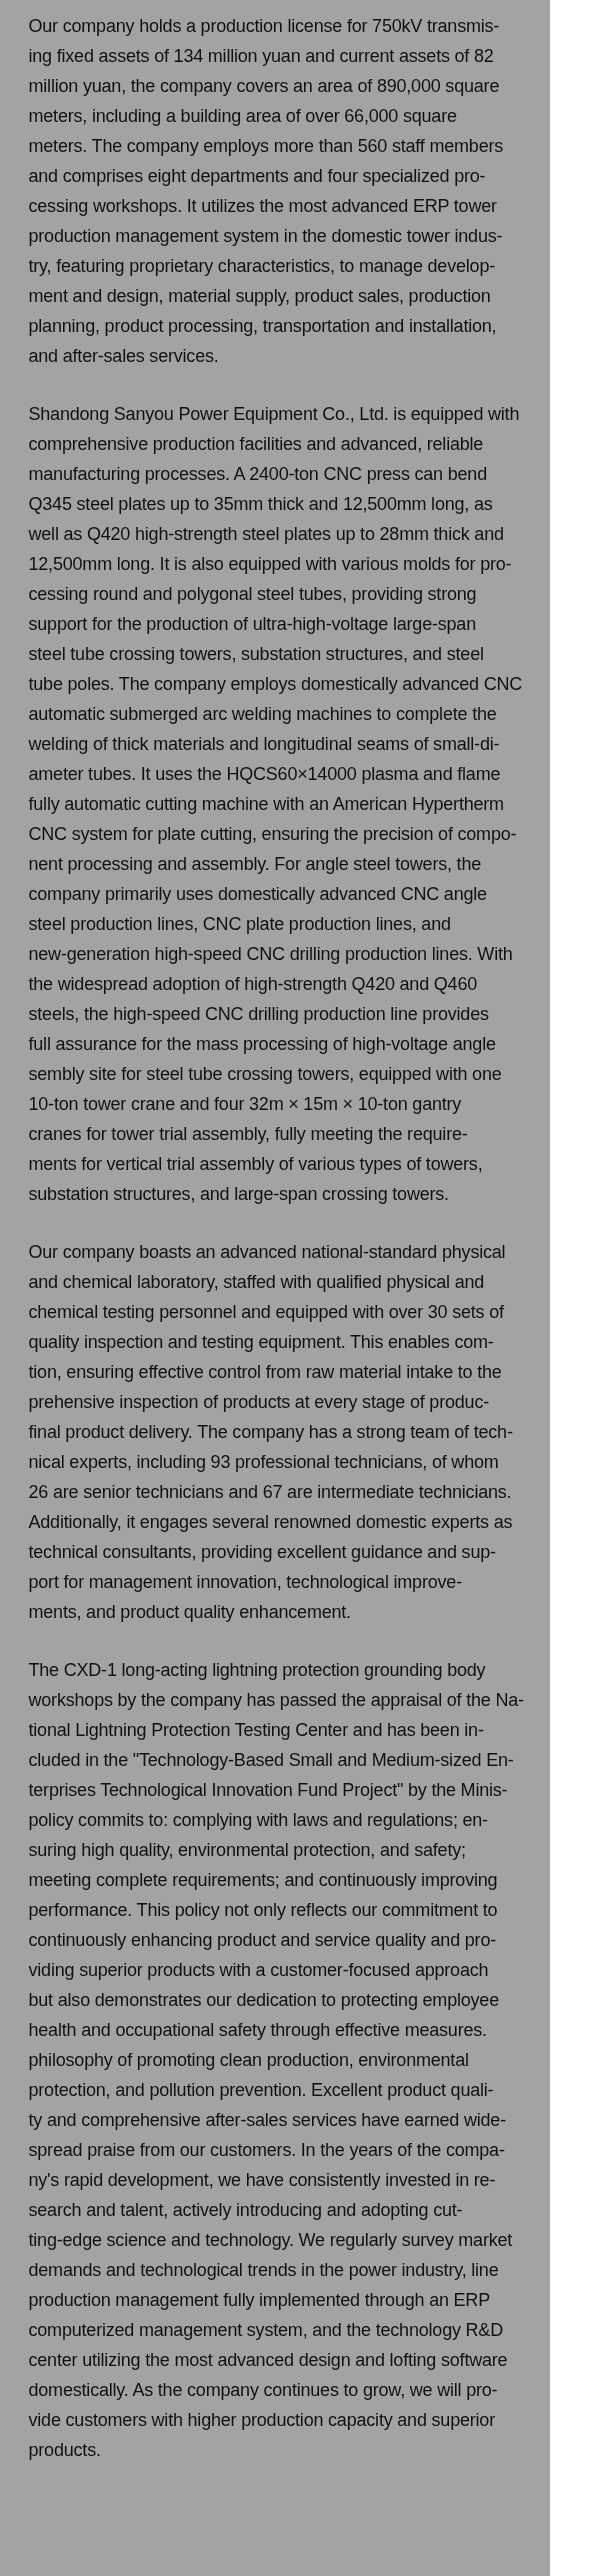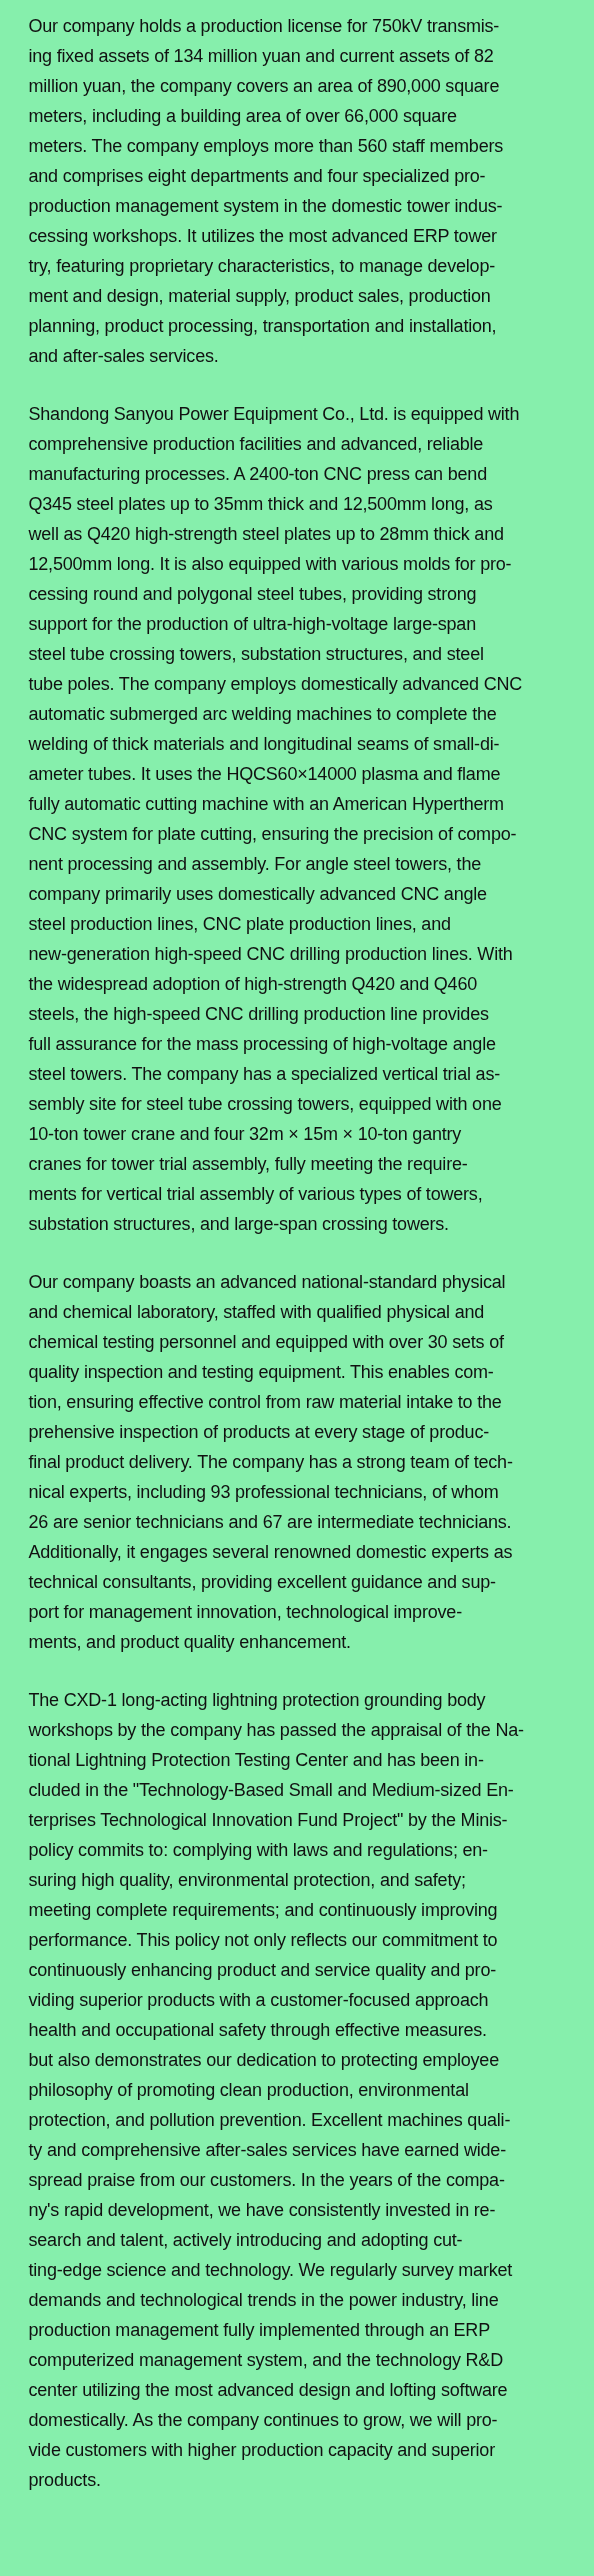--- a/index.html
+++ b/index.html
@@ -7,24 +7,24 @@
     padding: 0;
     background: #ffffff;
   }
   body {
     width: 594px;
     height: 2576px;
     overflow: hidden;
   }
   .page {
     box-sizing: border-box;
-    width: 594px;
+    width: 550px;
     height: 2576px;
     padding: 11.3px 20px 0 28.5px;
-    background: #86efac;
+    background: #a3a3a3;
   }
   p.paragraph {
     margin: 0 0 28px 0;
     padding: 0;
   }
   .line {
     display: block;
     white-space: pre;
     font-family: "Liberation Sans", "DejaVu Sans", sans-serif;
     font-stretch: semi-condensed;
@@ -39,22 +39,22 @@
 
 <div class="page">
   <div id="document-text">
       <p class="paragraph">
         <span class="line">Our company holds a production license for 750kV transmis-</span>
         <span class="line">ing fixed assets of 134 million yuan and current assets of 82</span>
         <span class="line">million yuan, the company covers an area of 890,000 square</span>
         <span class="line">meters, including a building area of over 66,000 square</span>
         <span class="line">meters. The company employs more than 560 staff members</span>
         <span class="line">and comprises eight departments and four specialized pro-</span>
+        <span class="line">cessing workshops. It utilizes the most advanced ERP tower</span>
         <span class="line">production management system in the domestic tower indus-</span>
-        <span class="line">cessing workshops. It utilizes the most advanced ERP tower</span>
         <span class="line">try, featuring proprietary characteristics, to manage develop-</span>
         <span class="line">ment and design, material supply, product sales, production</span>
         <span class="line">planning, product processing, transportation and installation,</span>
         <span class="line">and after-sales services.</span>
       </p>
       <p class="paragraph">
         <span class="line">Shandong Sanyou Power Equipment Co., Ltd. is equipped with</span>
         <span class="line">comprehensive production facilities and advanced, reliable</span>
         <span class="line">manufacturing processes. A 2400-ton CNC press can bend</span>
         <span class="line">Q345 steel plates up to 35mm thick and 12,500mm long, as</span>
@@ -69,21 +69,20 @@
         <span class="line">ameter tubes. It uses the HQCS60×14000 plasma and flame</span>
         <span class="line">fully automatic cutting machine with an American Hypertherm</span>
         <span class="line">CNC system for plate cutting, ensuring the precision of compo-</span>
         <span class="line">nent processing and assembly. For angle steel towers, the</span>
         <span class="line">company primarily uses domestically advanced CNC angle</span>
         <span class="line">steel production lines, CNC plate production lines, and</span>
         <span class="line">new-generation high-speed CNC drilling production lines. With</span>
         <span class="line">the widespread adoption of high-strength Q420 and Q460</span>
         <span class="line">steels, the high-speed CNC drilling production line provides</span>
         <span class="line">full assurance for the mass processing of high-voltage angle</span>
-        <span class="line">steel towers. The company has a specialized vertical trial as-</span>
         <span class="line">sembly site for steel tube crossing towers, equipped with one</span>
         <span class="line">10-ton tower crane and four 32m × 15m × 10-ton gantry</span>
         <span class="line">cranes for tower trial assembly, fully meeting the require-</span>
         <span class="line">ments for vertical trial assembly of various types of towers,</span>
         <span class="line">substation structures, and large-span crossing towers.</span>
       </p>
       <p class="paragraph">
         <span class="line">Our company boasts an advanced national-standard physical</span>
         <span class="line">and chemical laboratory, staffed with qualified physical and</span>
         <span class="line">chemical testing personnel and equipped with over 30 sets of</span>
@@ -103,24 +102,24 @@
         <span class="line">workshops by the company has passed the appraisal of the Na-</span>
         <span class="line">tional Lightning Protection Testing Center and has been in-</span>
         <span class="line">cluded in the "Technology-Based Small and Medium-sized En-</span>
         <span class="line">terprises Technological Innovation Fund Project" by the Minis-</span>
         <span class="line">policy commits to: complying with laws and regulations; en-</span>
         <span class="line">suring high quality, environmental protection, and safety;</span>
         <span class="line">meeting complete requirements; and continuously improving</span>
         <span class="line">performance. This policy not only reflects our commitment to</span>
         <span class="line">continuously enhancing product and service quality and pro-</span>
         <span class="line">viding superior products with a customer-focused approach</span>
+        <span class="line">but also demonstrates our dedication to protecting employee</span>
         <span class="line">health and occupational safety through effective measures.</span>
-        <span class="line">but also demonstrates our dedication to protecting employee</span>
         <span class="line">philosophy of promoting clean production, environmental</span>
-        <span class="line">protection, and pollution prevention. Excellent machines quali-</span>
+        <span class="line">protection, and pollution prevention. Excellent product quali-</span>
         <span class="line">ty and comprehensive after-sales services have earned wide-</span>
         <span class="line">spread praise from our customers. In the years of the compa-</span>
         <span class="line">ny's rapid development, we have consistently invested in re-</span>
         <span class="line">search and talent, actively introducing and adopting cut-</span>
         <span class="line">ting-edge science and technology. We regularly survey market</span>
         <span class="line">demands and technological trends in the power industry, line</span>
         <span class="line">production management fully implemented through an ERP</span>
         <span class="line">computerized management system, and the technology R&amp;D</span>
         <span class="line">center utilizing the most advanced design and lofting software</span>
         <span class="line">domestically. As the company continues to grow, we will pro-</span>

